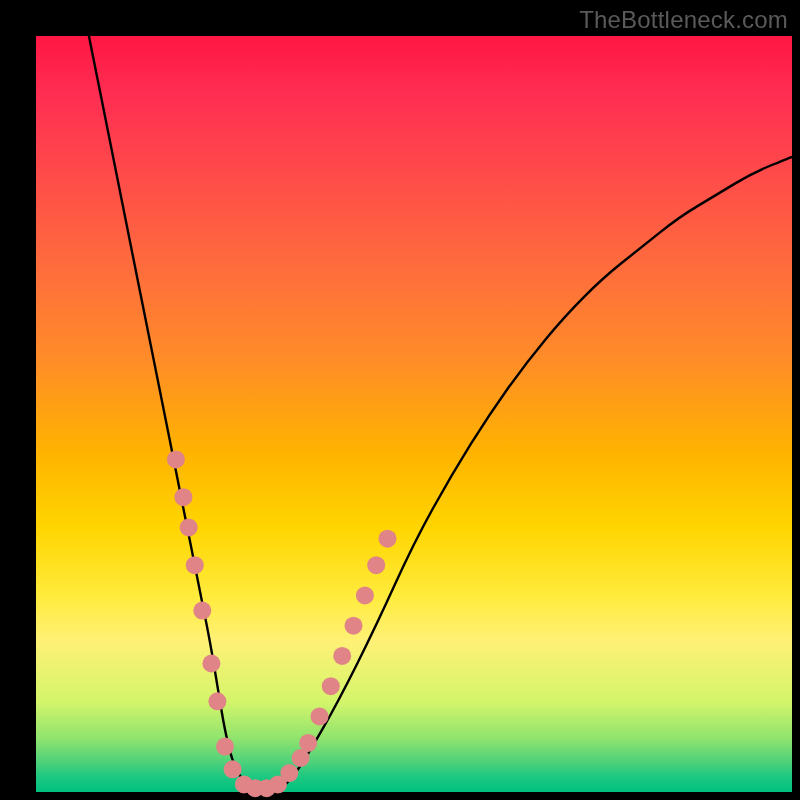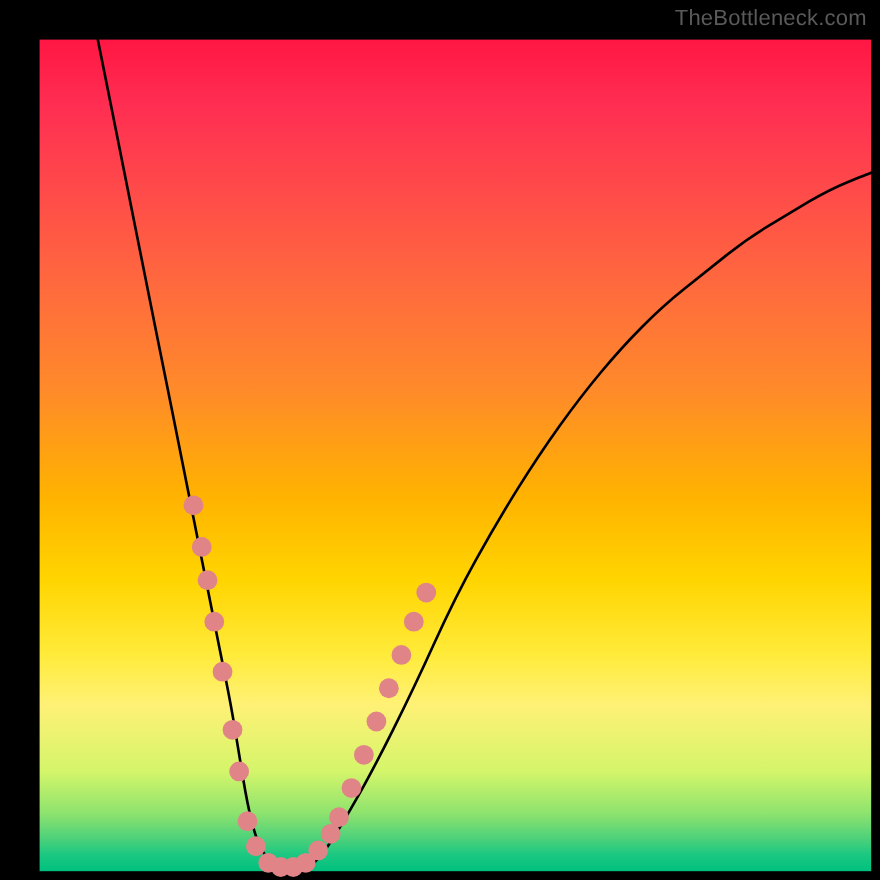--- a/index.html
+++ b/index.html
@@ -42,21 +42,21 @@
       #4fd17a 96%,
       #1cc881 98%,
       #00c07e 100%
     );
   }
   .watermark {
     position: absolute;
     top: 6px;
     right: 12px;
     color: #5a5a5a;
-    font-size: 20px;
+    font-size: 24px;
     letter-spacing: 0.2px;
     user-select: none;
   }
   svg.curve {
     position: absolute;
     left: 0;
     top: 0;
     width: 756px;
     height: 756px;
     overflow: visible;

